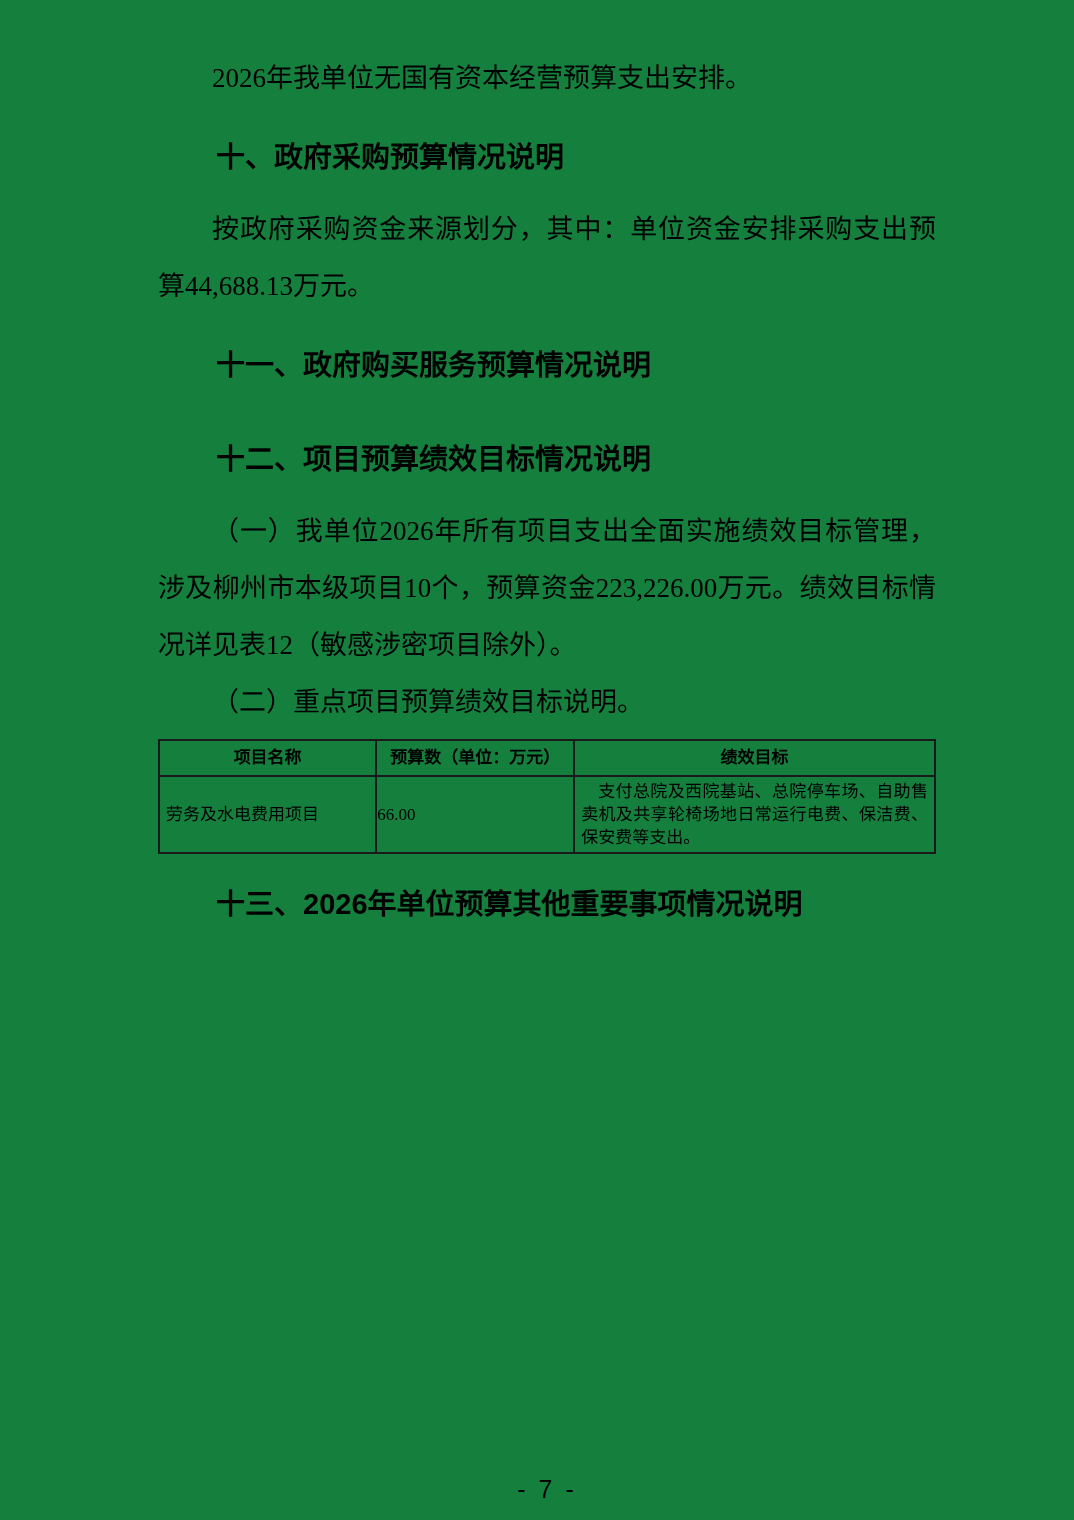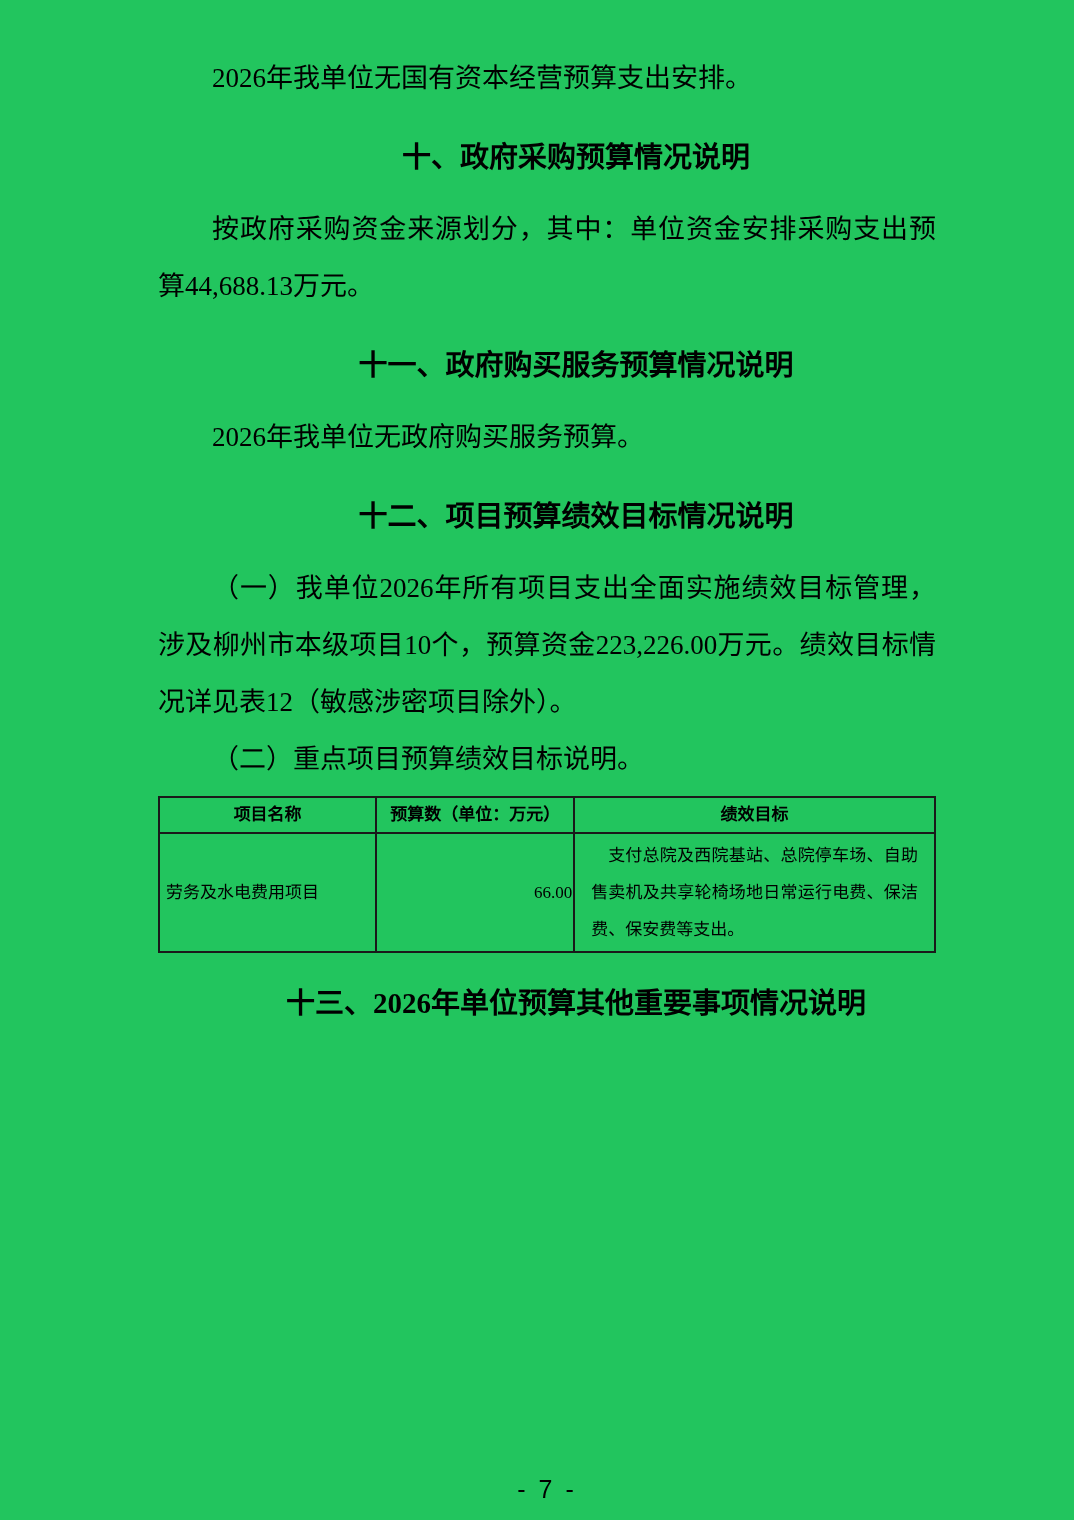--- a/index.html
+++ b/index.html
@@ -1,44 +1,44 @@
 <!DOCTYPE html>
 <html lang="zh-CN"><head>
 <meta charset="utf-8">
 <style>
   html, body { margin: 0; padding: 0; background: #e8e8e8; }
   .page {
     position: relative;
     width: 1074px;
     height: 1520px;
     margin: 0 auto;
-    background: #22c55e;
+    background: #15803d;
     color: #000000;
     box-sizing: border-box;
     padding: 50px 138px 10px 158px;
     display: flex;
     flex-direction: column;
     overflow: hidden;
     font-family: "Liberation Serif", "DejaVu Serif", serif;
   }
   .par {
     font-size: 27px;
     line-height: 57px;
     text-align: justify;
     text-indent: 2em;
     margin: 0;
   }
   .heading {
-    font-family: Liberation Serif, serif;
+    font-family: Liberation Sans, sans-serif;
     font-size: 29px;
     font-weight: 700;
     line-height: 56px;
     margin: 22px 0 16px 0;
     text-indent: 2em;
-    text-align: center;
+    text-align: left;
   }
   .budget-table {
     width: 100%;
     border-collapse: collapse;
     table-layout: fixed;
     margin-top: 8px;
     font-size: 17px;
   }
   .budget-table th, .budget-table td {
     border: 2px solid #1a1a1a;
@@ -52,29 +52,28 @@
   }
   .col-name  { width: 28%; }
   .col-amount{ width: 25.5%; }
   .col-goal  { width: 46.5%; }
   td.cell-name {
     text-align: left;
     padding: 12px 6px;
     line-height: 28px;
   }
   td.cell-amount {
-    text-align: right;
     padding: 4px 1px 4px 0;
     line-height: 28px;
   }
   td.cell-goal {
     text-align: justify;
     text-indent: 1em;
-    padding: 3px 16px;
-    line-height: 37px;
+    padding: 3px 6px;
+    line-height: 23px;
   }
   .footer {
     margin-top: auto;
     text-align: center;
     font-family: "Liberation Sans", "DejaVu Sans", sans-serif;
     font-size: 25px;
     letter-spacing: 3px;
     padding-bottom: 6px;
   }
 </style>
@@ -82,21 +81,20 @@
 <body>
 
 <div class="page">
 
   <p class="par">2026年我单位无国有资本经营预算支出安排。</p>
 
   <h2 class="heading">十、政府采购预算情况说明</h2>
   <p class="par">按政府采购资金来源划分，其中：单位资金安排采购支出预算44,688.13万元。</p>
 
   <h2 class="heading">十一、政府购买服务预算情况说明</h2>
-  <p class="par">2026年我单位无政府购买服务预算。</p>
 
   <h2 class="heading">十二、项目预算绩效目标情况说明</h2>
   <p class="par">（一）我单位2026年所有项目支出全面实施绩效目标管理，涉及柳州市本级项目10个，预算资金223,226.00万元。绩效目标情况详见表12（敏感涉密项目除外）。</p>
   <p class="par">（二）重点项目预算绩效目标说明。</p>
 
   <table class="budget-table">
     <colgroup>
       <col class="col-name">
       <col class="col-amount">
       <col class="col-goal">

